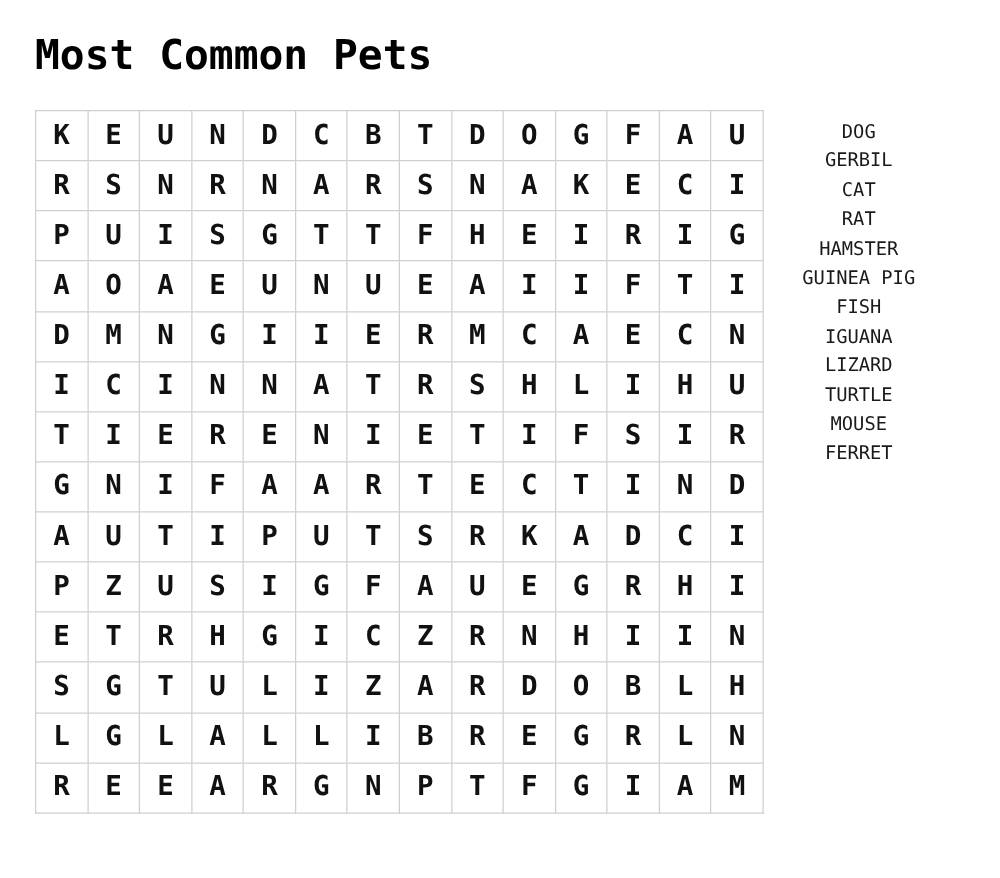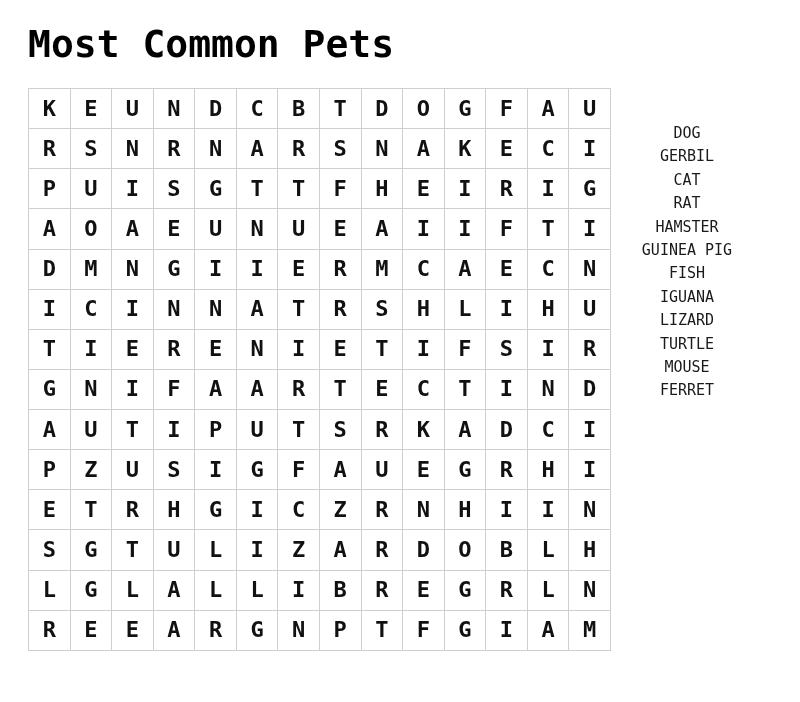--- a/index.html
+++ b/index.html
@@ -14,21 +14,21 @@
     overflow: hidden;
     font-family: "DejaVu Sans Mono", "Liberation Mono", monospace;
     color: #000000;
   }
 
   #puzzle-title {
     position: absolute;
     left: 28px;
     top: 24px;
     font-family: "DejaVu Sans Mono", "Liberation Mono", monospace;
-    font-size: 38px;
+    font-size: 33px;
     font-weight: bold;
     letter-spacing: 0px;
     line-height: 40px;
     white-space: pre;
     color: #000000;
   }
 
   #grid-wrap {
     position: absolute;
     left: 28px;
@@ -59,21 +59,20 @@
     background: #ffffff;
     line-height: 1;
   }
 
   #word-list {
     position: absolute;
     left: 607px;
     top: 94px;
     width: 160px;
     text-align: center;
-    margin-top: 28px;
   }
   #word-list .word-entry {
     font-family: "DejaVu Sans Mono", "Liberation Mono", monospace;
     font-size: 15px;
     font-weight: normal;
     line-height: 23.4px;
     color: #1a1a1a;
     white-space: pre;
     letter-spacing: 0px;
   }

